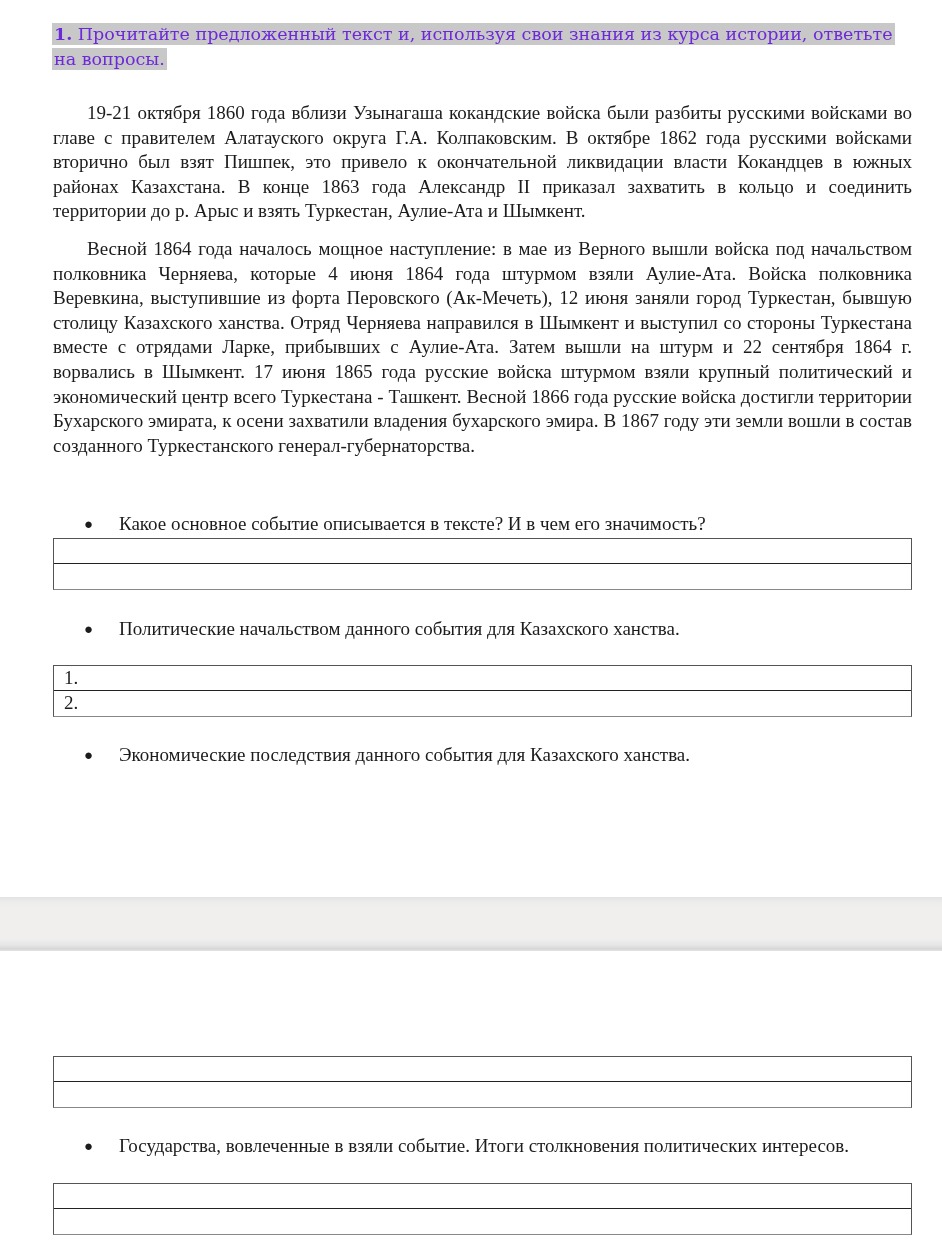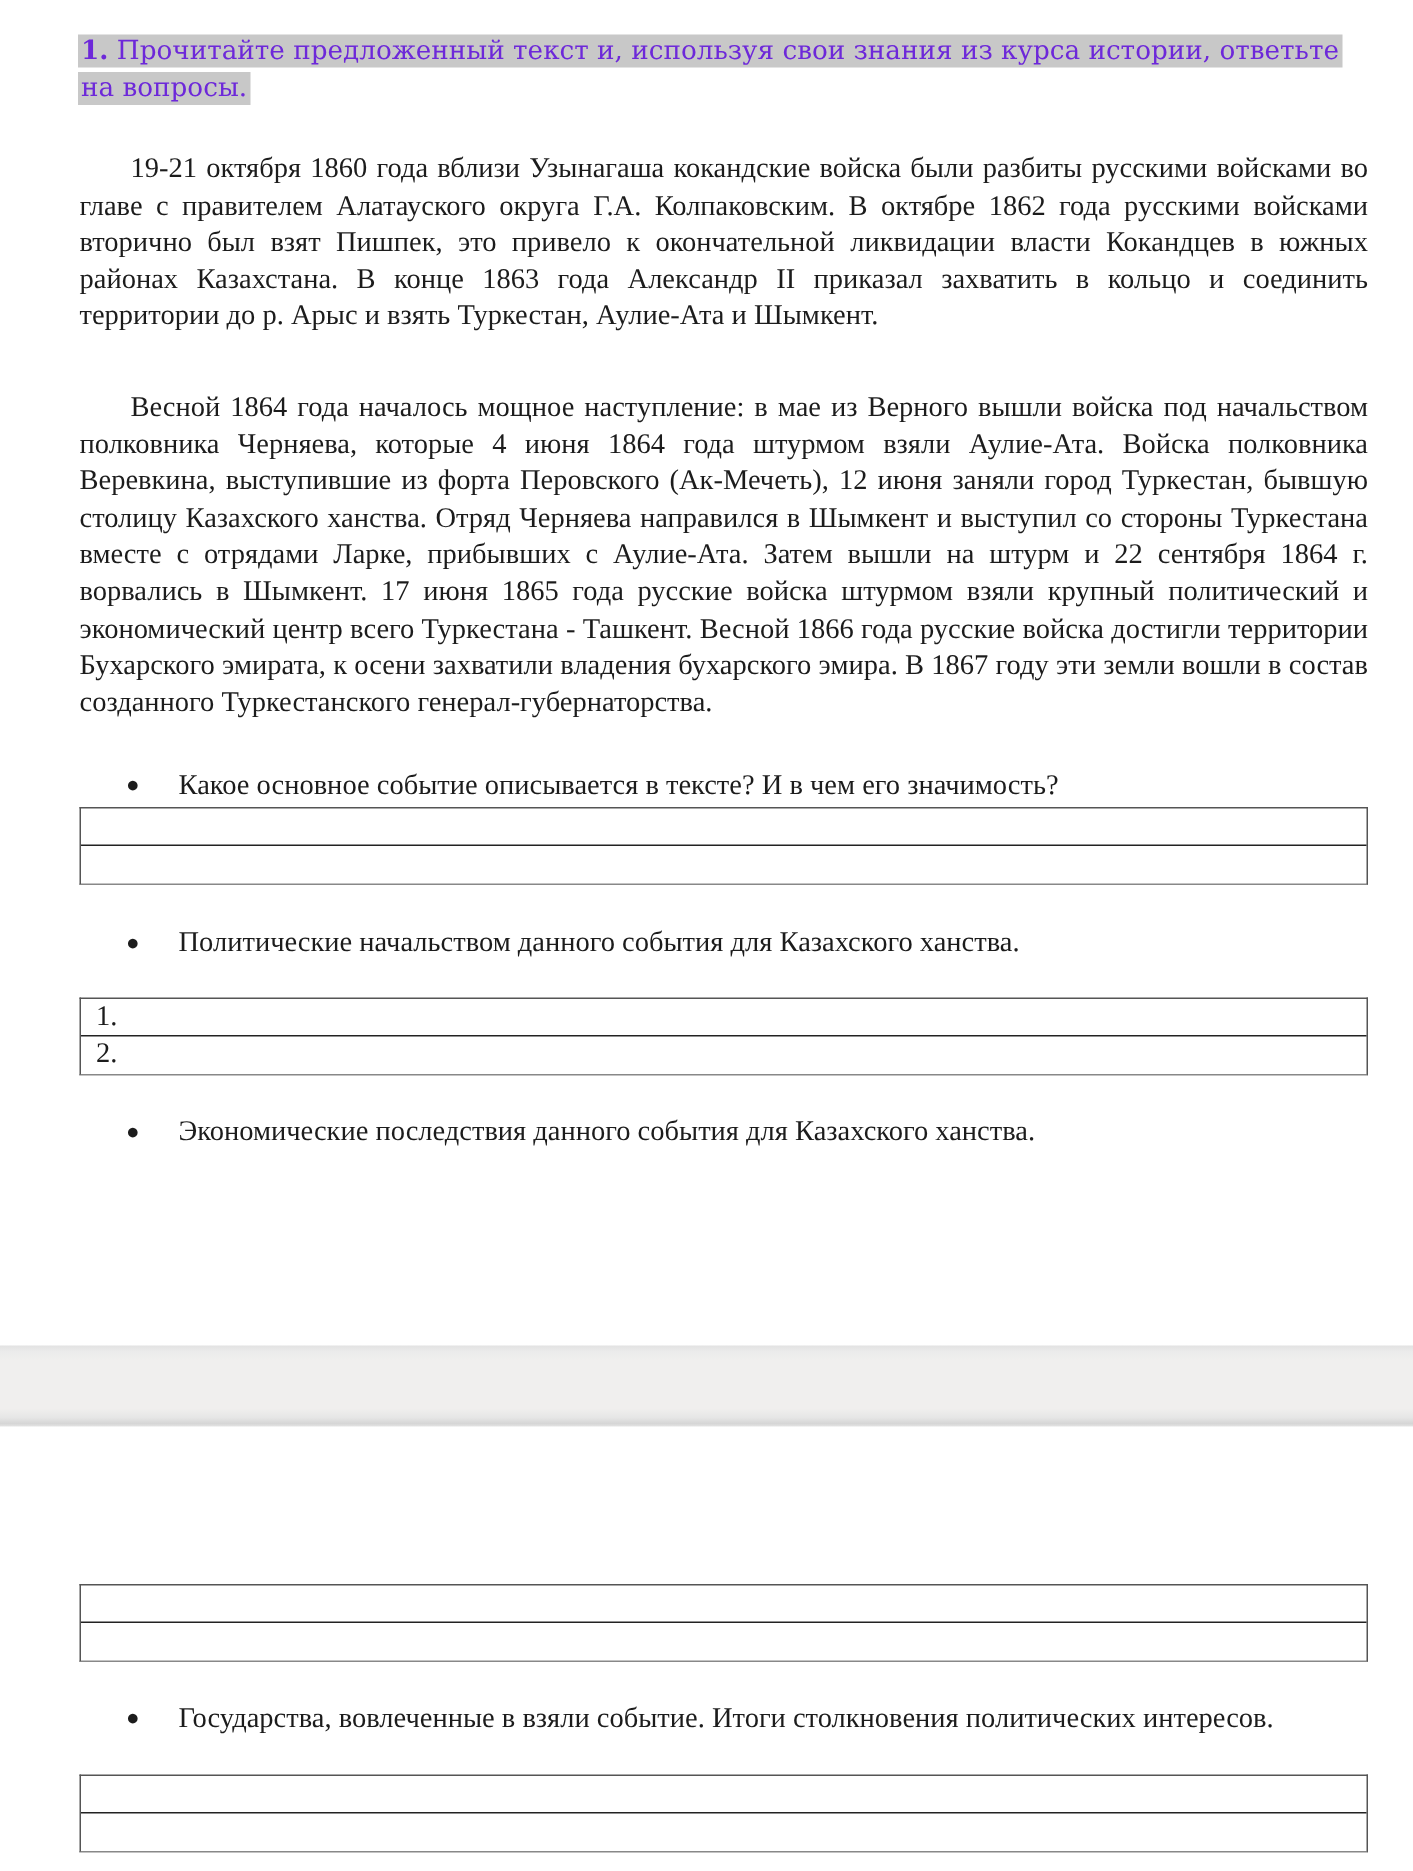--- a/index.html
+++ b/index.html
@@ -14,21 +14,21 @@
     }
     .task-header .hl { background: #c8c8c8; padding: 1px 2px; box-decoration-break: clone; -webkit-box-decoration-break: clone; }
     .task-header .num { font-weight: bold; }
 
     .body-text {
       position: absolute; left: 53px; width: 859px;
       font-size: 19px; line-height: 24.6px; text-align: justify; color: #1c1c1c;
     }
     .body-text p { text-indent: 34px; }
     #p1 { top: 85px; margin-top: 16px; }
-    #p2 { top: 260px; }
+    #p2 { top: 237px; }
 
     .question {
       position: absolute; left: 84px; width: 828px;
       font-size: 19px; line-height: 24.6px; text-align: justify; color: #1c1c1c;
       display: flex;
     }
     .question .bullet { width: 35px; flex: 0 0 35px; font-size: 15px; line-height: 24.6px; }
     .question .qtext { flex: 1; }
 
     .answer-box {

